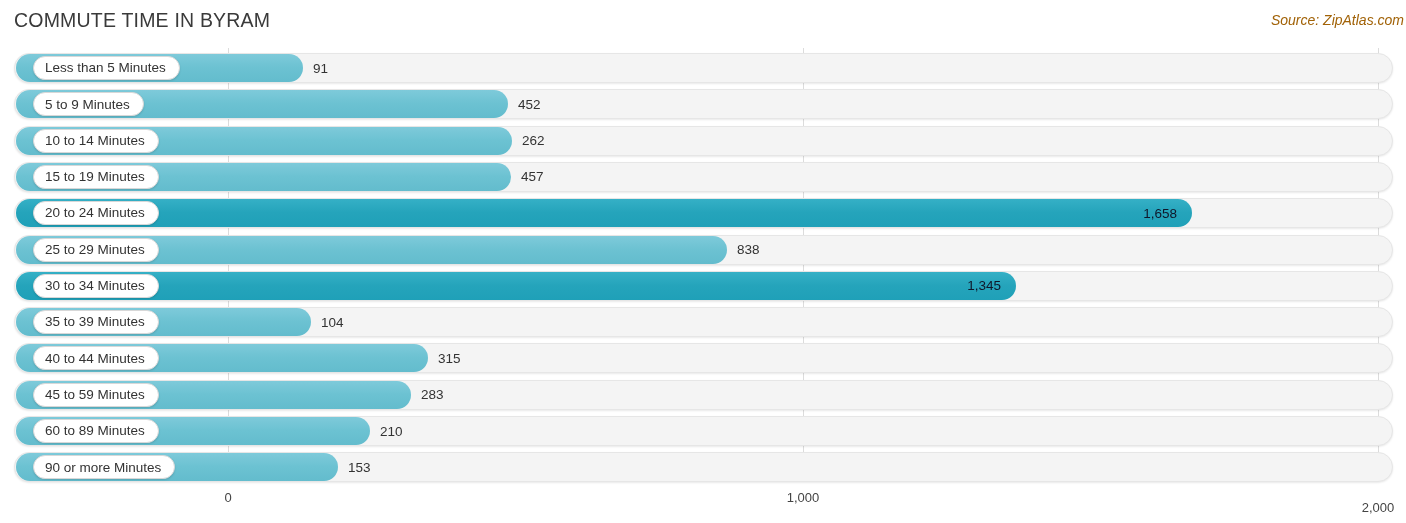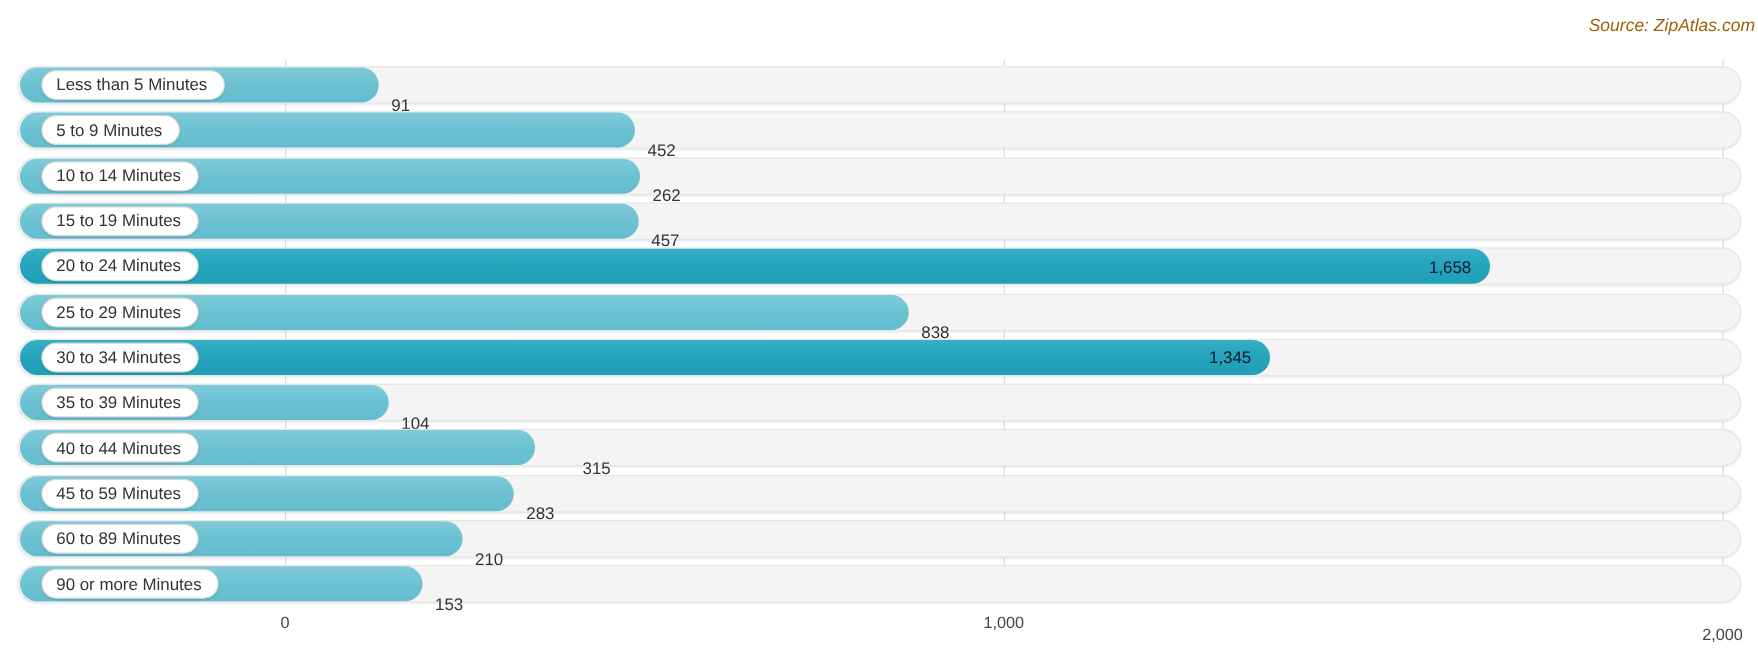--- a/index.html
+++ b/index.html
@@ -129,21 +129,21 @@
   }
   .pill-text {
     font-size: 13.5px;
     color: #333333;
     line-height: 1;
   }
 
   
   .value-out {
     position: absolute;
-    top: 16px;
+    top: 0;
     height: 30px;
     display: flex;
     align-items: center;
     font-size: 13.5px;
     color: #333333;
     white-space: nowrap;
   }
   
   .value-in {
     position: absolute;
@@ -170,20 +170,21 @@
     font-size: 13px;
     color: #444444;
     transform: translateX(-50%);
     white-space: nowrap;
   }
 </style>
 </head>
 <body>
 
 <div class="header">
+  <div class="chart-title">COMMUTE TIME IN BYRAM</div>
   <div class="source-note">Source: ZipAtlas.com</div>
 </div>
 
 <div class="plot">
   <div class="gridlines" id="gridlines">
       <div class="gridline" style="left: 228px;"></div>
       <div class="gridline" style="left: 803px;"></div>
       <div class="gridline" style="left: 1378px;"></div>
     </div>
   <div class="rows" id="rows">
@@ -250,21 +251,21 @@
           <span class="pill-text">35 to 39 Minutes</span>
         </div>
         <div class="value-out" style="left: 321px;">104</div>
       </div>
       <div class="row" style="top: 295.4px;">
         <div class="track"></div>
         <div class="bar light" style="width: 412px;"></div>
         <div class="pill">
           <span class="pill-text">40 to 44 Minutes</span>
         </div>
-        <div class="value-out" style="left: 438px; margin-left: 28px;">315</div>
+        <div class="value-out" style="left: 438px;">315</div>
       </div>
       <div class="row" style="top: 331.7px;">
         <div class="track"></div>
         <div class="bar light" style="width: 395px;"></div>
         <div class="pill">
           <span class="pill-text">45 to 59 Minutes</span>
         </div>
         <div class="value-out" style="left: 421px;">283</div>
       </div>
       <div class="row" style="top: 368px;">

